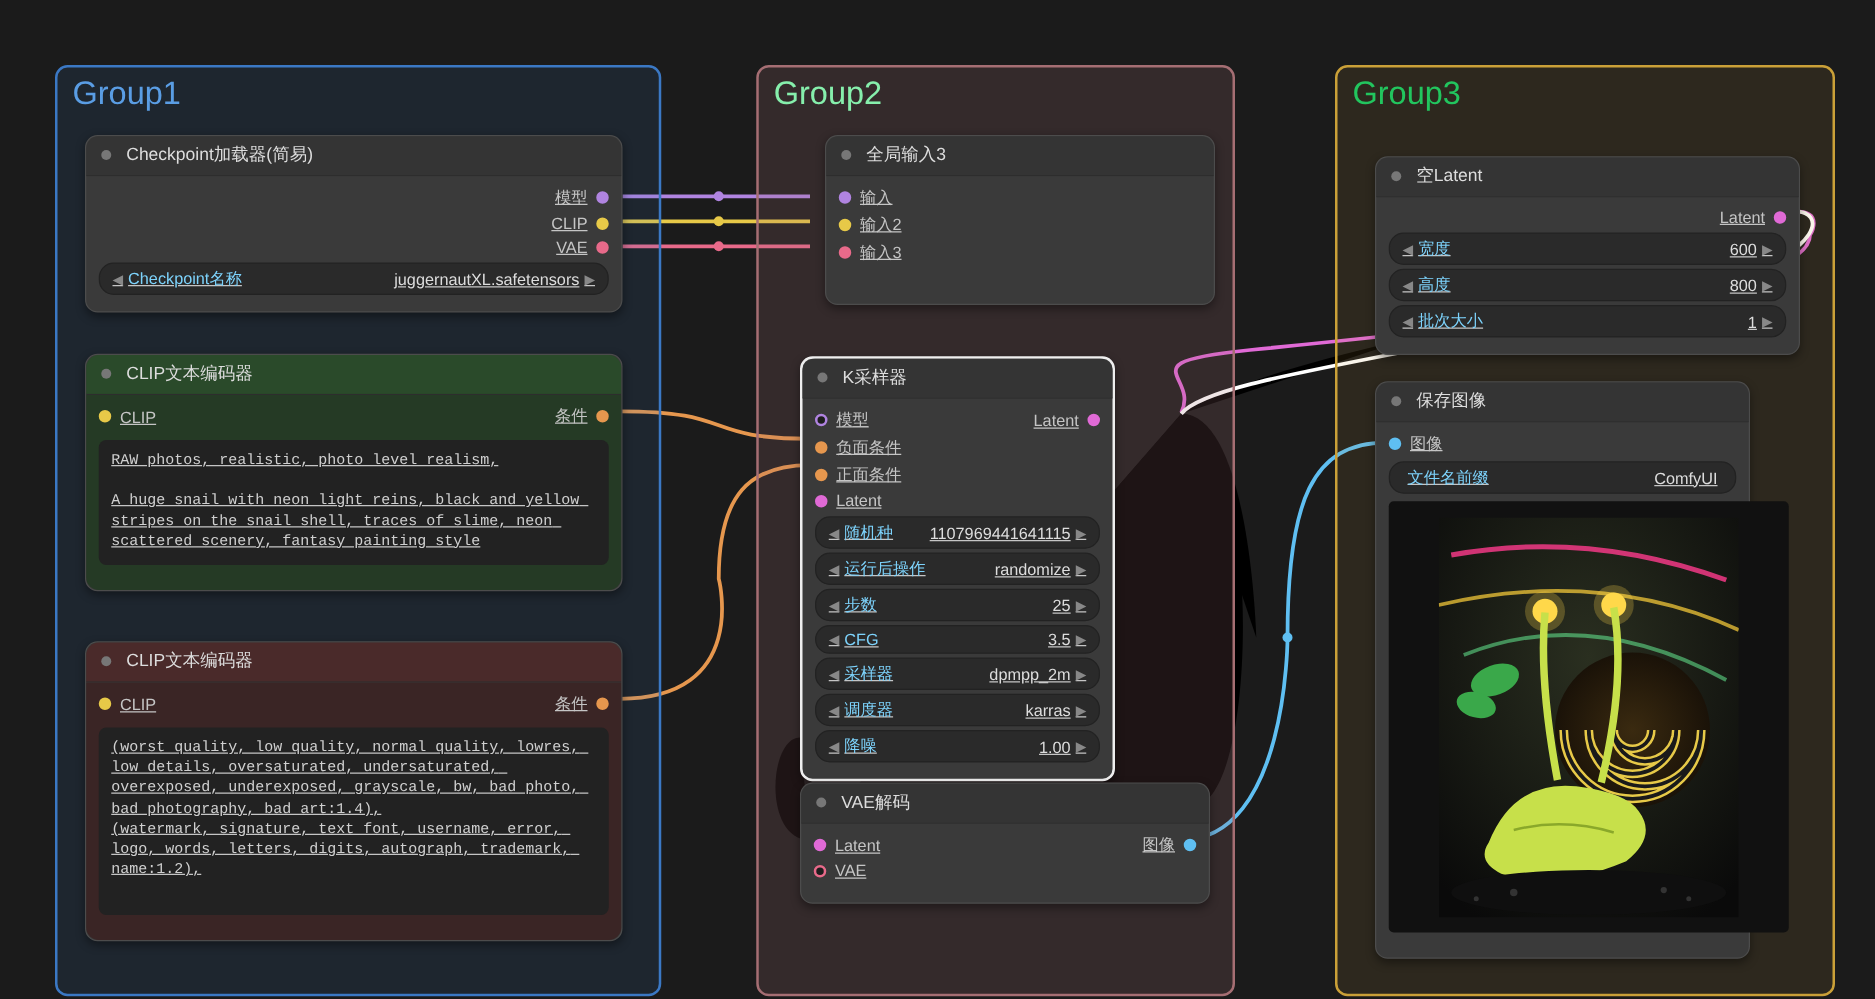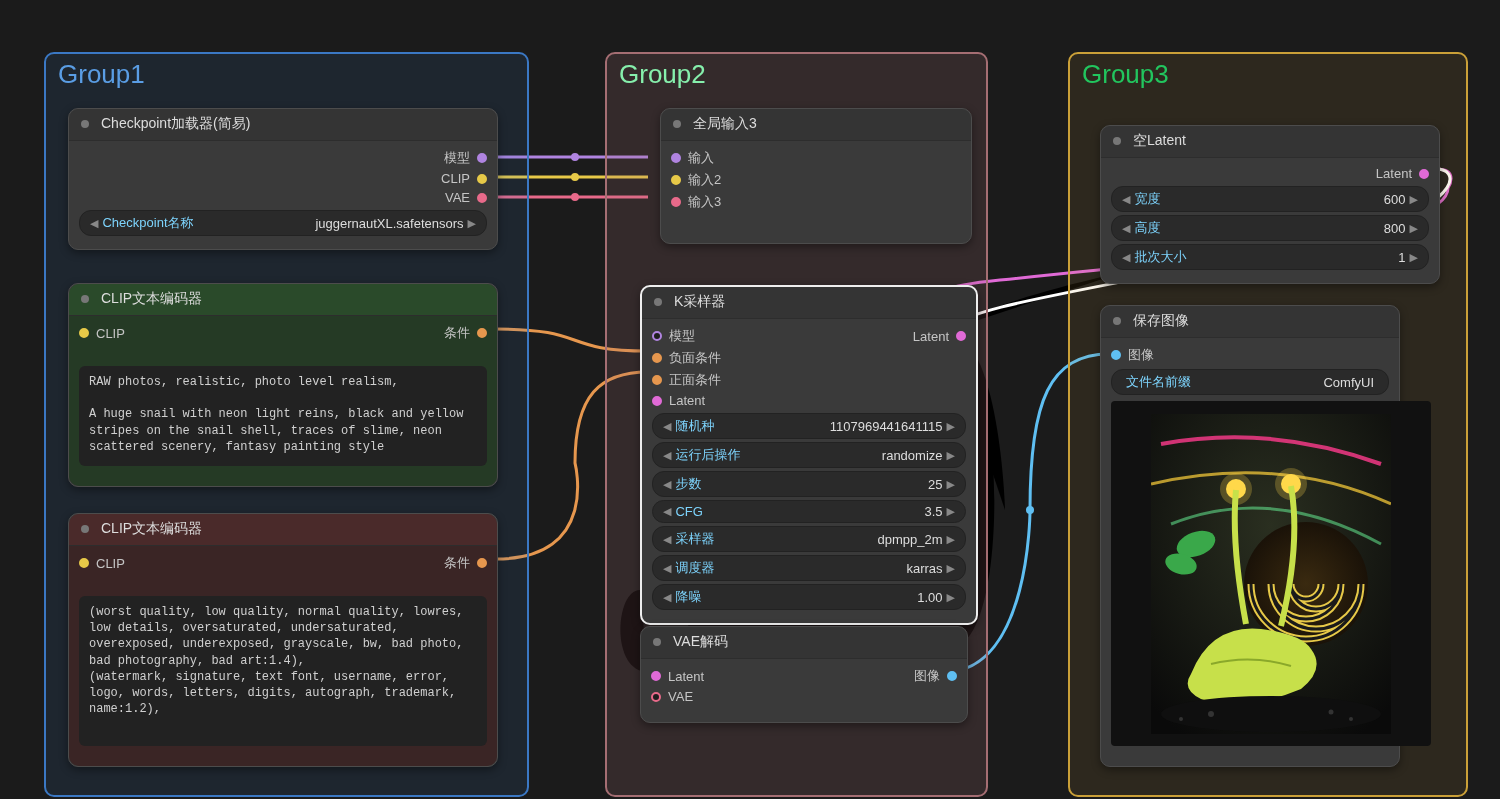--- a/index.html
+++ b/index.html
@@ -37,21 +37,21 @@
     gap: 12px;
     padding: 6px 12px 7px;
     border-bottom: 1px solid #2d2d2d;
     border-radius: 10px 10px 0 0;
   }
   .node-header.green { background: #2a4a2a; }
   .node-header.red   { background: #4a2a2a; }
   .node-header.plain { background: #343434; }
   .node-title { font-size: 14px; color: #ddd; }
   .collapse-dot { width: 8px; height: 8px; border-radius: 50%; background:#777; }
-  .node-body { padding: 6px 0 10px; position: relative; }
+  .node-body { padding: 6px 0 10px; position: relative; text-decoration: underline; }
   .port-row {
     display: flex; justify-content: space-between; align-items: center;
     padding: 2px 10px; font-size: 13px;
   }
   .inport, .outport { display: flex; align-items: center; gap: 7px; }
   .outport { margin-left: auto; }
   .port-dot {
     width: 10px; height: 10px; border-radius: 50%;
     background: #1e1e1e; border: 2px solid;
   }
@@ -70,21 +70,21 @@
     padding: 3px 10px;
     display: flex;
     align-items: center;
     justify-content: space-between;
     font-size: 13px;
   }
   .widget .arrow { color: #888; font-size: 11px; cursor:pointer; }
   .widget .wlabel { flex: 0 0 auto; margin: 0 6px 0 4px; color:#7dd3fc; }
   .widget .wvalue { flex: 1 1 auto; text-align: right; margin: 0 4px; color:#ddd; }
   .textarea {
-    margin: 22px 10px 10px;
+    margin: 8px 10px 10px;
     background: #222;
     border-radius: 6px;
     padding: 8px 10px;
     font-family: "Courier New", monospace;
     font-size: 12px;
     line-height: 1.35;
     white-space: pre-wrap;
     color: #d0d0d0;
     min-height: 100px;
   }
@@ -245,21 +245,21 @@
       </div>
     <div class="port-row">
         <span class="inport">
       <span class="port-dot c-pink filled"></span>
       <span>输入3</span>
         </span>
       </div>
   </div>
 </div>
 
-<div class="node selected" style="left:640px; top:285px; width:338px;">
+<div class="node selected" style="left:640px; top:285px; width:252px;">
   <div class="node-header plain">
     <span class="collapse-dot"></span>
     <span class="node-title">K采样器</span>
   </div>
   <div class="node-body">
     <div class="port-row">
       <span class="inport">
           <span class="port-dot c-purple"></span>
         <span>模型</span>
         </span>

